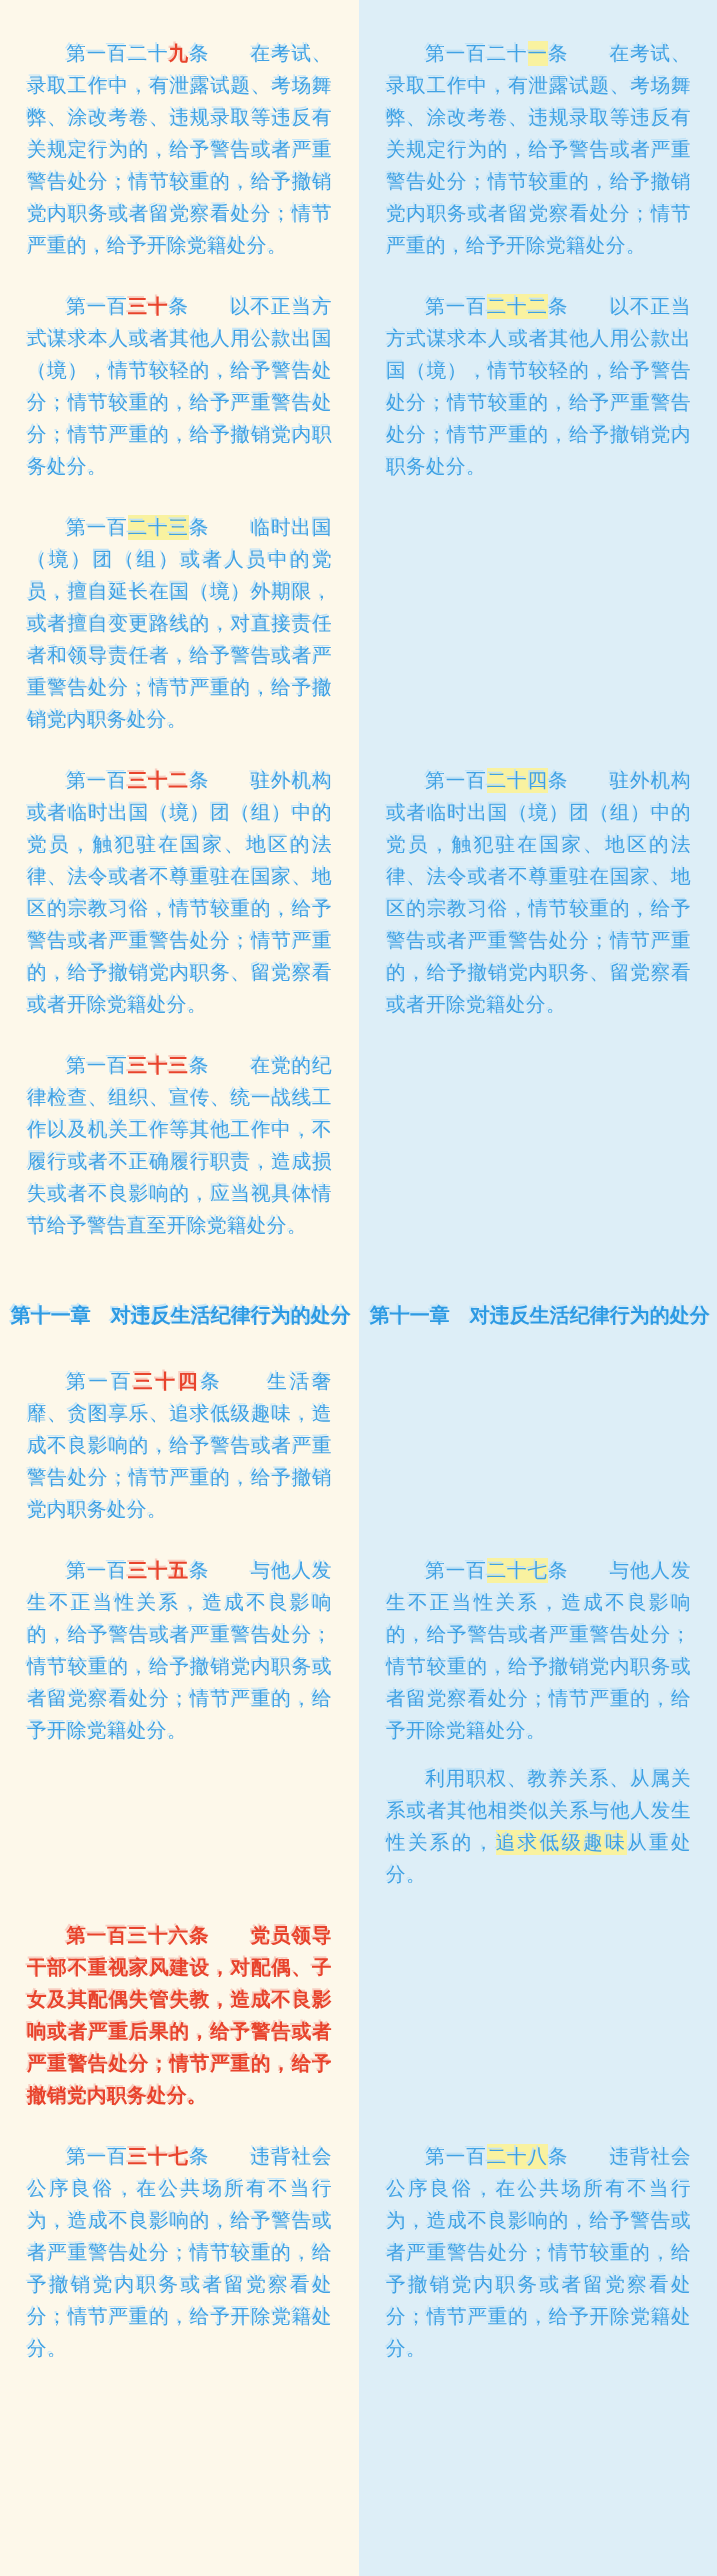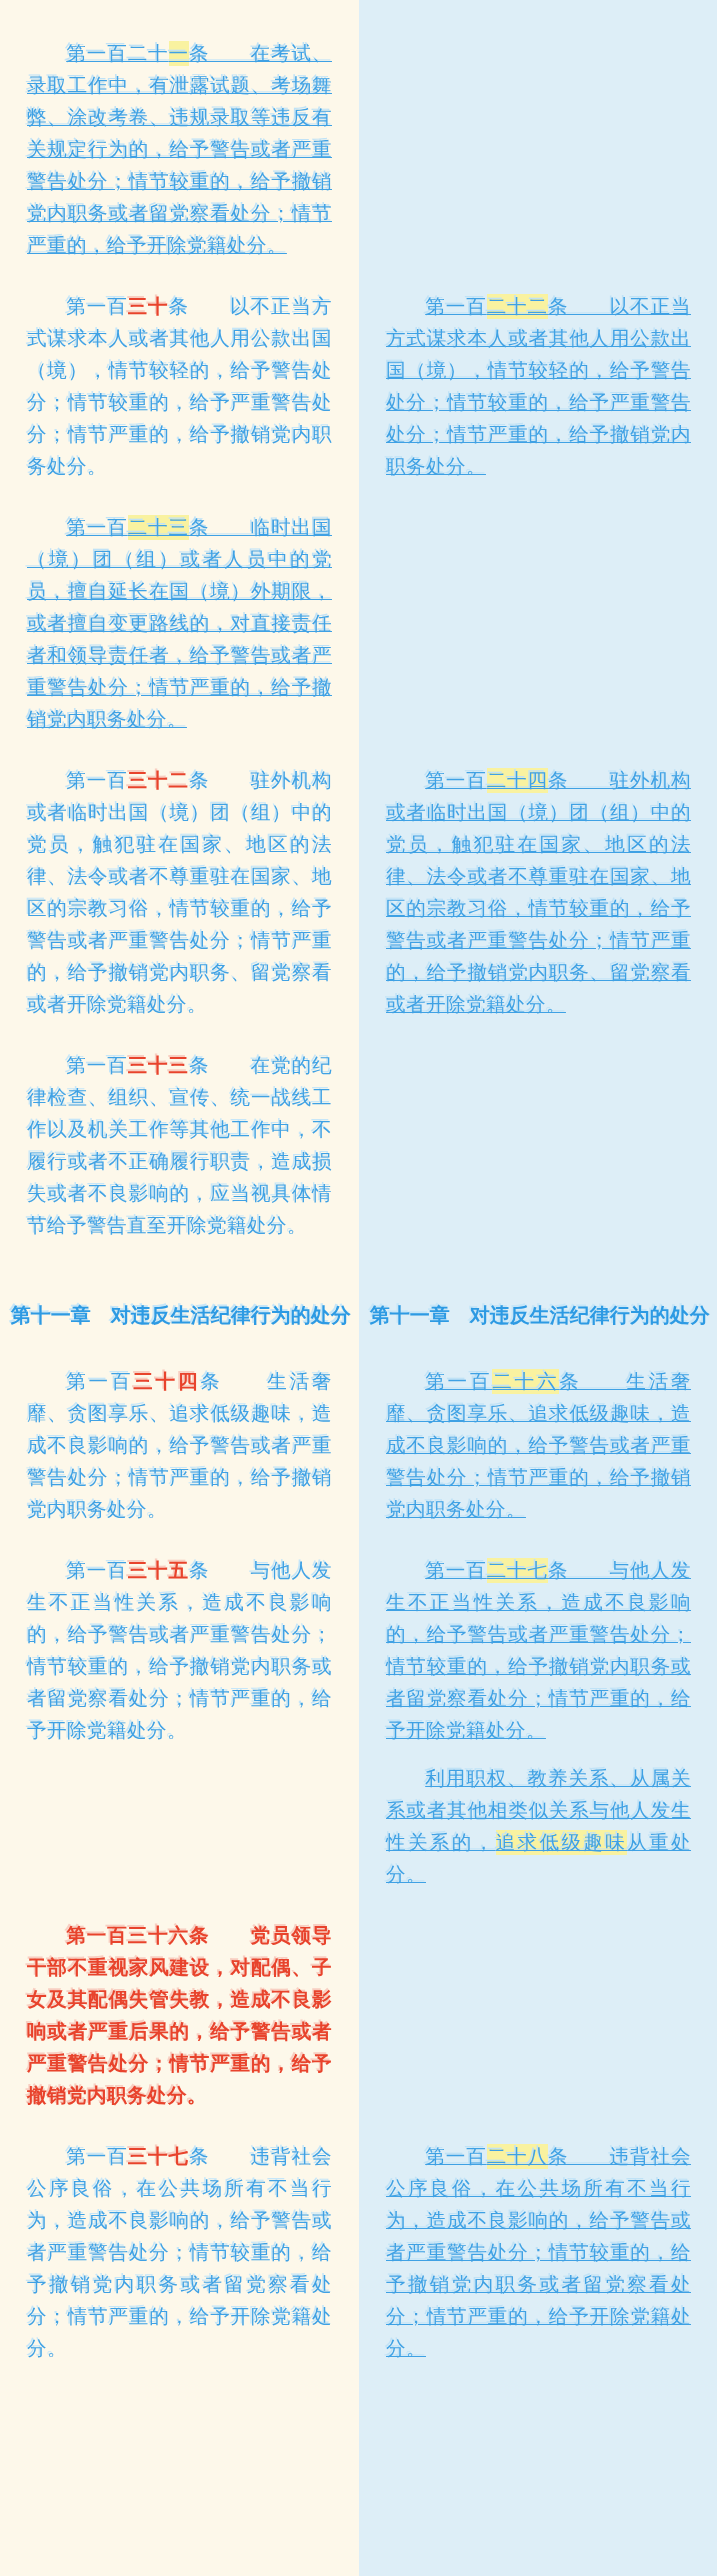--- a/index.html
+++ b/index.html
@@ -26,21 +26,21 @@
   p.para{
     margin:0 0 29px 0;
     font-size:19.6px;
     line-height:32px;
     letter-spacing:0.4px;
     text-align:justify;
     color:#3fa1e4;
     text-indent:2em;
     text-shadow:-1.6px -1.6px 0 #c6e6f8;
   }
-  .right p.para{text-shadow:-1.6px -1.6px 0 #c0e2f6;text-decoration:underline;}
+  .right p.para{text-shadow:-1.6px -1.6px 0 #c0e2f6;}
   p.para.tight{margin-bottom:16px;}
   p.chapter{
     margin:28px -16.3px 34px -16.3px;
     font-size:20px;
     font-weight:bold;
     line-height:33px;
     color:#2d9ae3;
     text-shadow:-1.6px -1.6px 0 #c6e6f8;
     text-indent:0;
     white-space:nowrap;
@@ -56,20 +56,23 @@
     background:#f9f2a0;
     padding:0.8px 0;
   }
 </style>
 </head>
 <body>
 
 <div class="page">
 
   <div class="row">
+    <div class="cell left">
+      <p class="para"><span class="seg seg-b">第一百二十</span><span class="seg seg-r">九</span><span class="seg seg-b">条　　在考试、录取工作中，有泄露试题、考场舞弊、涂改考卷、违规录取等违反有关规定行为的，给予警告或者严重警告处分；情节较重的，给予撤销党内职务或者留党察看处分；情节严重的，给予开除党籍处分。</span></p>
+    </div>
     <div class="cell right">
       <p class="para"><span class="seg seg-b">第一百二十</span><span class="seg seg-y">一</span><span class="seg seg-b">条　　在考试、录取工作中，有泄露试题、考场舞弊、涂改考卷、违规录取等违反有关规定行为的，给予警告或者严重警告处分；情节较重的，给予撤销党内职务或者留党察看处分；情节严重的，给予开除党籍处分。</span></p>
     </div>
   </div>
 
   <div class="row">
     <div class="cell left">
       <p class="para"><span class="seg seg-b">第一百</span><span class="seg seg-r">三十</span><span class="seg seg-b">条　　以不正当方式谋求本人或者其他人用公款出国（境），情节较轻的，给予警告处分；情节较重的，给予严重警告处分；情节严重的，给予撤销党内职务处分。</span></p>
     </div>
     <div class="cell right">
@@ -104,23 +107,20 @@
     </div>
     <div class="cell right">
       <p class="chapter">第十一章　对违反生活纪律行为的处分</p>
     </div>
   </div>
 
   <div class="row">
     <div class="cell left">
       <p class="para"><span class="seg seg-b">第一百</span><span class="seg seg-r">三十四</span><span class="seg seg-b">条　　生活奢靡、贪图享乐、追求低级趣味，造成不良影响的，给予警告或者严重警告处分；情节严重的，给予撤销党内职务处分。</span></p>
     </div>
-    <div class="cell right">
-      <p class="para"><span class="seg seg-b">第一百</span><span class="seg seg-y">二十六</span><span class="seg seg-b">条　　生活奢靡、贪图享乐、追求低级趣味，造成不良影响的，给予警告或者严重警告处分；情节严重的，给予撤销党内职务处分。</span></p>
-    </div>
   </div>
 
   <div class="row">
     <div class="cell left">
       <p class="para tight"><span class="seg seg-b">第一百</span><span class="seg seg-r">三十五</span><span class="seg seg-b">条　　与他人发生不正当性关系，造成不良影响的，给予警告或者严重警告处分；情节较重的，给予撤销党内职务或者留党察看处分；情节严重的，给予开除党籍处分。</span></p>
     </div>
     <div class="cell right">
       <p class="para tight"><span class="seg seg-b">第一百</span><span class="seg seg-y">二十七</span><span class="seg seg-b">条　　与他人发生不正当性关系，造成不良影响的，给予警告或者严重警告处分；情节较重的，给予撤销党内职务或者留党察看处分；情节严重的，给予开除党籍处分。</span></p>
       <p class="para"><span class="seg seg-b">利用职权、教养关系、从属关系或者其他相类似关系与他人发生性关系的，</span><span class="seg seg-y">追求低级趣味</span><span class="seg seg-b">从重处分。</span></p>
     </div>

